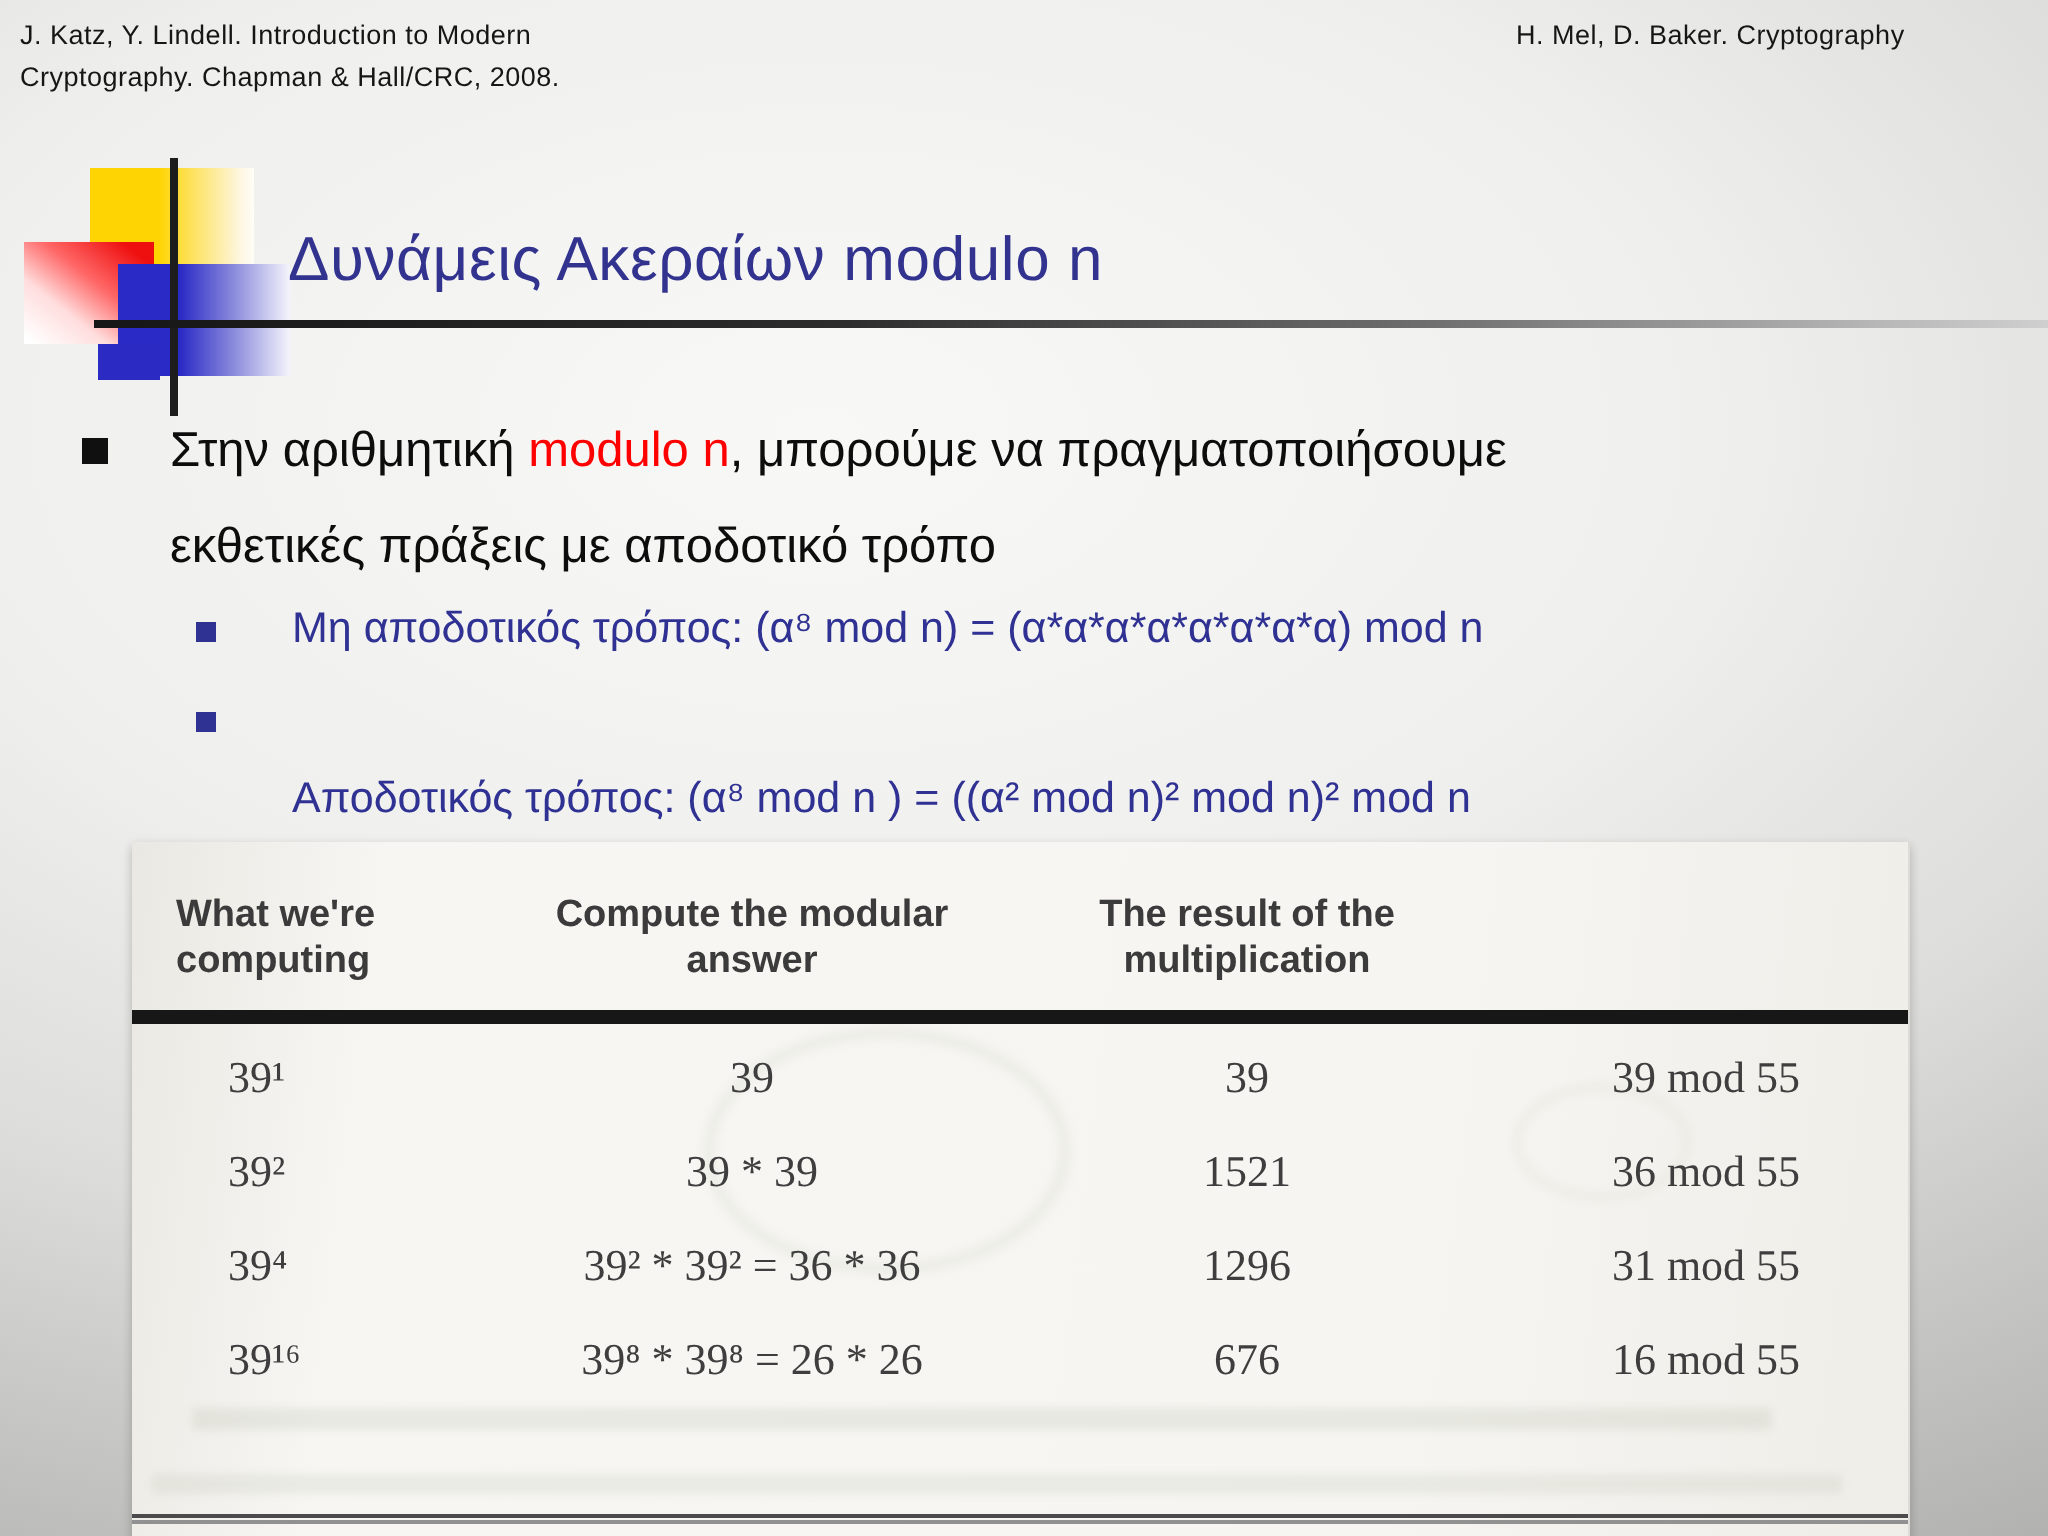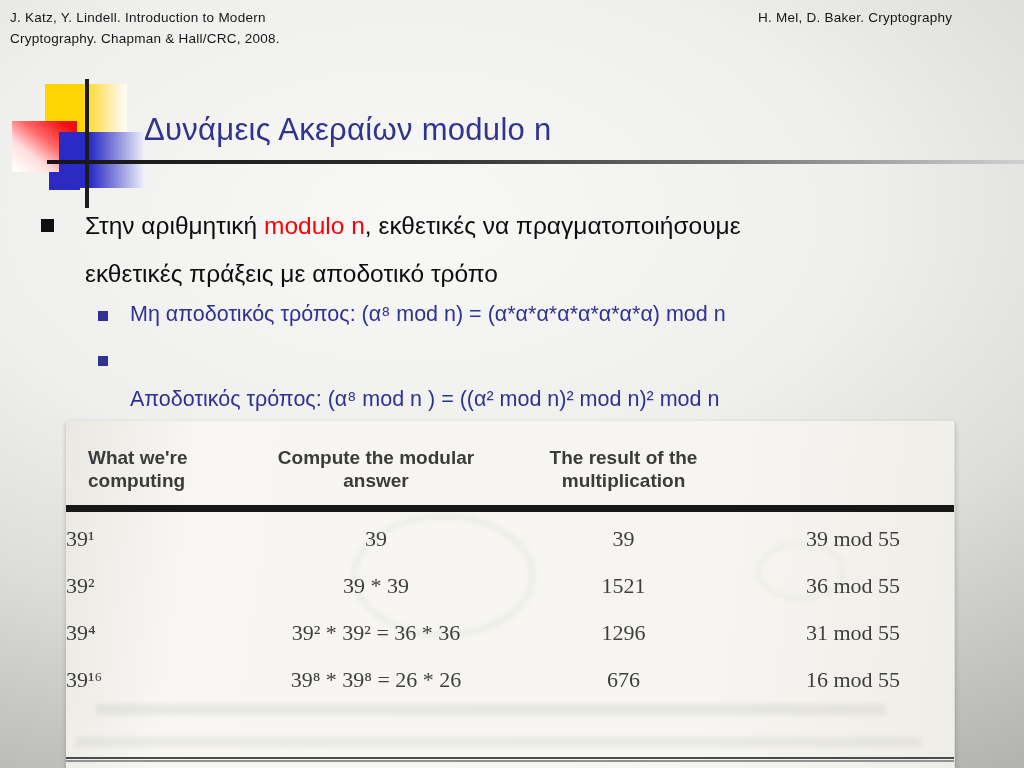--- a/index.html
+++ b/index.html
@@ -31,36 +31,36 @@
   #title { position:absolute; left:144px; top:112px; font-size:31px; color:#32338f; letter-spacing:.3px; }
   
   #bullet-sq { position:absolute; left:41px; top:219px; width:13px; height:13px; background:#101010; }
   #bullet-text { position:absolute; left:85px; top:202px; width:880px;
     font-size:24.5px; line-height:48px; color:#0d0d0d; }
   #bullet-text .red { color:#fe0000; }
   
   .sub-sq { position:absolute; width:10px; height:10px; background:#2f3193; }
   #sub-sq-1 { left:98px; top:311px; }
   #sub-sq-2 { left:98px; top:356px; }
-  .sub-text { position:absolute; left:130px; font-size:21.5px; color:#2f3193; white-space:nowrap; }
+  .sub-text { position:absolute; left:146px; font-size:21.5px; color:#2f3193; white-space:nowrap; }
   #sub-1 { top:302px; }
   #sub-2 { top:347px;margin-top:40px; }
   
   #scan { position:absolute; left:66px; top:421px; width:889px; height:352px;
     background:linear-gradient(97deg,#eae8e2 0%,#f7f6f3 14%,#f6f5f1 72%,#efede8 100%);
     box-shadow:0 2px 5px rgba(0,0,0,.22); border-right:1px solid #dedcd6; overflow:hidden; }
   .tgrid { display:grid; grid-template-columns:190px 240px 255px 204px; align-items:center; }
   #scan-header { position:absolute; top:0; left:0; width:100%; height:84px; padding-top:12px;
     font-weight:700; font-size:19px; line-height:23px; color:#3b3b3b; text-align:center; }
   #scan-header .c0 { text-align:left; padding-left:22px; }
   #header-rule { position:absolute; top:84px; left:0; width:100%; height:7px; background:#171717; }
   #scan-rows { position:absolute; top:94px; left:0; width:100%; }
   .trow { height:47px; font-family:"Liberation Serif","DejaVu Serif",serif;
     font-size:22px; color:#3e3e3e; text-align:center; }
-  .trow .c0 { text-align:left; }
+  .trow .c0 { text-align:left; padding-left:48px; }
   #bottom-rule { position:absolute; top:336px; left:0; width:100%; height:5px;
     border-top:2px solid #4b4b4b; border-bottom:2px solid #919191; }
   
   .ghost { position:absolute; pointer-events:none; }
   #ghost-1 { left:30px; top:283px; width:790px; height:11px; background:#9fa693; opacity:.17; filter:blur(2px); }
   #ghost-2 { left:10px; top:316px; width:845px; height:10px; background:#9fa693; opacity:.14; filter:blur(2px); }
   #ghost-3 { left:285px; top:92px; width:185px; height:125px; border:7px solid #a9b099;
     border-radius:50%; opacity:.10; filter:blur(2px); }
   #ghost-4 { left:690px; top:120px; width:90px; height:60px; border:5px solid #a9b099;
     border-radius:50%; opacity:.08; filter:blur(2px); }
@@ -83,21 +83,21 @@
   <div class="logo-sq" id="sq-red"></div>
   <div class="logo-sq" id="sq-blue"></div>
   <div class="logo-sq" id="sq-blue-tab"></div>
   <div class="logo-sq" id="logo-vline"></div>
   <div id="title-rule"></div>
 
   <div id="title">Δυνάμεις Ακεραίων modulo n</div>
 
   <div id="bullet-sq"></div>
   <div id="bullet-text">
-    <span>Στην αριθμητική </span><span class="red">modulo n</span><span>, εκθετικές να πραγματοποιήσουμε</span>
+    <span>Στην αριθμητική </span><span class="red">modulo n</span><span>, μπορούμε να πραγματοποιήσουμε</span>
     <div>εκθετικές πράξεις με αποδοτικό τρόπο</div>
   </div>
 
   <div class="sub-sq" id="sub-sq-1"></div>
   <div class="sub-text" id="sub-1">Μη αποδοτικός τρόπος: (α⁸ mod n) = (α*α*α*α*α*α*α*α) mod n</div>
   <div class="sub-sq" id="sub-sq-2"></div>
   <div class="sub-text" id="sub-2">Αποδοτικός τρόπος: (α⁸ mod n ) = ((α² mod n)² mod n)² mod n</div>
 
   <div id="scan">
     <div class="ghost" id="ghost-3"></div>

